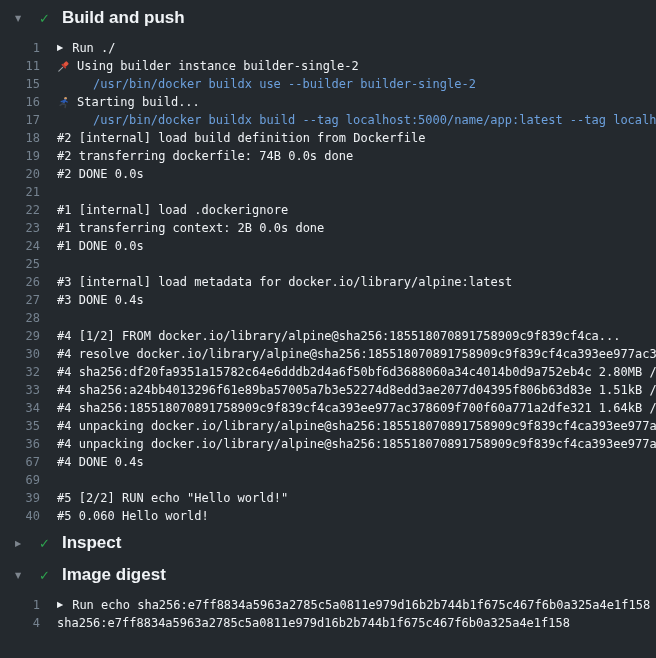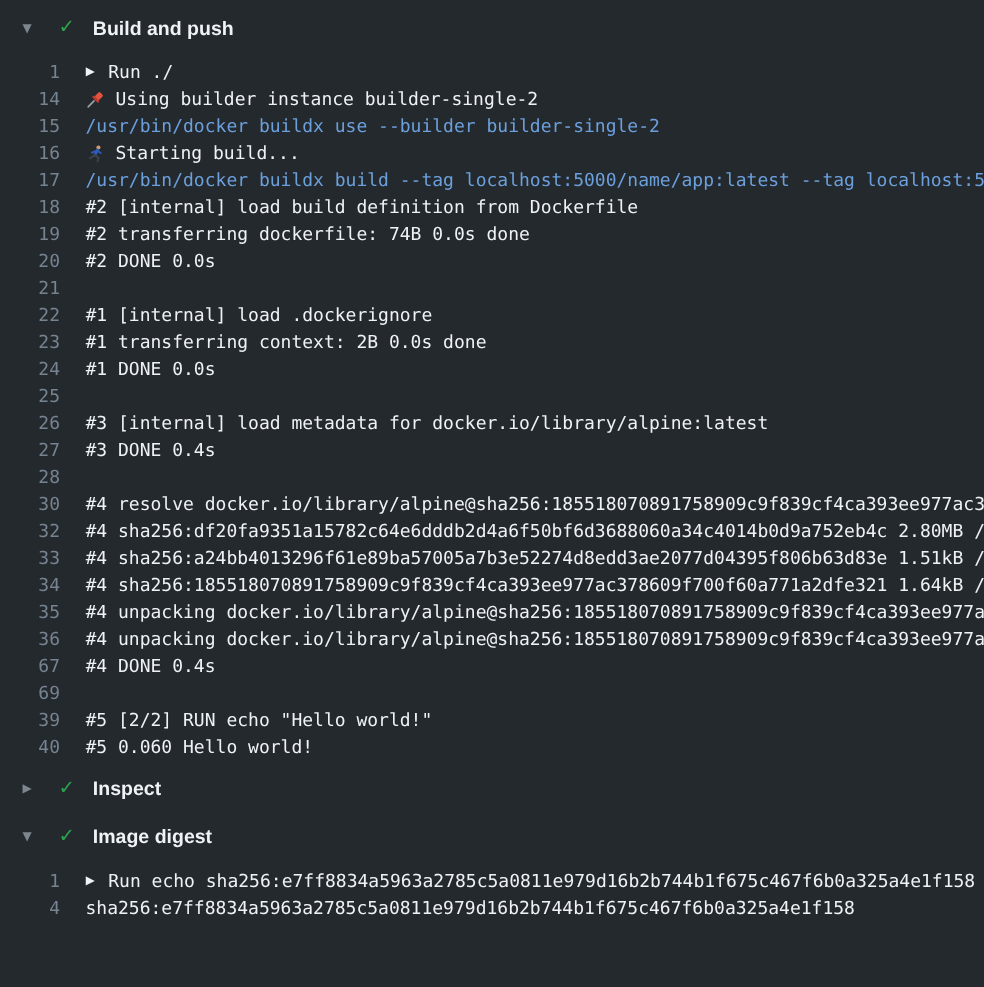--- a/index.html
+++ b/index.html
@@ -37,21 +37,21 @@
     margin-left: 12px;
     color: #2ea44f;
     font-size: 13px;
     font-weight: bold;
     font-family: "DejaVu Sans", sans-serif;
     flex: none;
   }
   .sec-title {
     margin-left: 12px;
     font-family: "Liberation Sans", "DejaVu Sans", sans-serif;
-    font-size: 13px;
+    font-size: 17px;
     font-weight: 600;
     color: #f0f3f6;
     white-space: nowrap;
   }
   .log-lines { padding: 5px 0 2px 0; }
   .row {
     height: 18px;
     line-height: 18px;
     display: flex;
     white-space: pre;
@@ -65,21 +65,21 @@
   }
   .lt {
     flex: 1 1 auto;
     margin-left: 17px;
     overflow: hidden;
     white-space: pre;
     display: flex;
     align-items: center;
   }
   .lt .txt { white-space: pre; text-align: right; }
-  .row.command .txt { color: #6ca0dd; }
+  .row.command .txt { color: #6ca0dd; margin-left: 36px; }
   .run-toggle {
     color: #f0f3f6;
     font-size: 8px;
     font-family: "DejaVu Sans", sans-serif;
     margin-right: 9px;
     flex: none;
     cursor: pointer;
   }
   .emoji {
     flex: none;
@@ -97,21 +97,21 @@
 <div class="console">
 
   <section class="sec">
     <div class="sec-header first">
       <span class="chev">▼</span>
       <span class="check">✓</span>
       <span class="sec-title">Build and push</span>
     </div>
     <div class="log-lines">
         <div class="row"><span class="ln">1</span><span class="lt"><span class="run-toggle">▶</span><span class="txt">Run ./</span></span></div>
-        <div class="row"><span class="ln">14</span><span class="lt"><span class="emoji"><svg width="13" height="13" viewBox="0 0 16 16">
+        <div class="row"><span class="ln">11</span><span class="lt"><span class="emoji"><svg width="13" height="13" viewBox="0 0 16 16">
                 <path d="M2.2 13.8 L7 9" stroke="#9aa0a6" stroke-width="1.4" stroke-linecap="round"></path>
                 <g transform="rotate(45 10 6)">
                   <rect x="7.6" y="1.6" width="4.8" height="6" rx="1.4" fill="#e0533d"></rect>
                   <rect x="6.4" y="7.2" width="7.2" height="2" rx="1" fill="#c23b2e"></rect>
                 </g>
               </svg></span><span class="txt">Using builder instance builder-single-2</span></span></div>
         <div class="row command"><span class="ln">15</span><span class="lt"><span class="txt">/usr/bin/docker buildx use --builder builder-single-2</span></span></div>
         <div class="row"><span class="ln">16</span><span class="lt"><span class="emoji"><svg width="13" height="13" viewBox="0 0 16 16">
                 <circle cx="10.6" cy="2.9" r="1.7" fill="#d29b68"></circle>
                 <path d="M9.8 5 L7.6 9.2" stroke="#2b5db8" stroke-width="2.4" stroke-linecap="round"></path>
@@ -123,20 +123,21 @@
         <div class="row"><span class="ln">19</span><span class="lt"><span class="txt">#2 transferring dockerfile: 74B 0.0s done</span></span></div>
         <div class="row"><span class="ln">20</span><span class="lt"><span class="txt">#2 DONE 0.0s</span></span></div>
         <div class="row"><span class="ln">21</span><span class="lt"><span class="txt"></span></span></div>
         <div class="row"><span class="ln">22</span><span class="lt"><span class="txt">#1 [internal] load .dockerignore</span></span></div>
         <div class="row"><span class="ln">23</span><span class="lt"><span class="txt">#1 transferring context: 2B 0.0s done</span></span></div>
         <div class="row"><span class="ln">24</span><span class="lt"><span class="txt">#1 DONE 0.0s</span></span></div>
         <div class="row"><span class="ln">25</span><span class="lt"><span class="txt"></span></span></div>
         <div class="row"><span class="ln">26</span><span class="lt"><span class="txt">#3 [internal] load metadata for docker.io/library/alpine:latest</span></span></div>
         <div class="row"><span class="ln">27</span><span class="lt"><span class="txt">#3 DONE 0.4s</span></span></div>
         <div class="row"><span class="ln">28</span><span class="lt"><span class="txt"></span></span></div>
+        <div class="row"><span class="ln">29</span><span class="lt"><span class="txt">#4 [1/2] FROM docker.io/library/alpine@sha256:185518070891758909c9f839cf4ca...</span></span></div>
         <div class="row"><span class="ln">30</span><span class="lt"><span class="txt">#4 resolve docker.io/library/alpine@sha256:185518070891758909c9f839cf4ca393ee977ac3</span></span></div>
         <div class="row"><span class="ln">32</span><span class="lt"><span class="txt">#4 sha256:df20fa9351a15782c64e6dddb2d4a6f50bf6d3688060a34c4014b0d9a752eb4c 2.80MB /</span></span></div>
         <div class="row"><span class="ln">33</span><span class="lt"><span class="txt">#4 sha256:a24bb4013296f61e89ba57005a7b3e52274d8edd3ae2077d04395f806b63d83e 1.51kB /</span></span></div>
         <div class="row"><span class="ln">34</span><span class="lt"><span class="txt">#4 sha256:185518070891758909c9f839cf4ca393ee977ac378609f700f60a771a2dfe321 1.64kB /</span></span></div>
         <div class="row"><span class="ln">35</span><span class="lt"><span class="txt">#4 unpacking docker.io/library/alpine@sha256:185518070891758909c9f839cf4ca393ee977a</span></span></div>
         <div class="row"><span class="ln">36</span><span class="lt"><span class="txt">#4 unpacking docker.io/library/alpine@sha256:185518070891758909c9f839cf4ca393ee977a</span></span></div>
         <div class="row"><span class="ln">67</span><span class="lt"><span class="txt">#4 DONE 0.4s</span></span></div>
         <div class="row"><span class="ln">69</span><span class="lt"><span class="txt"></span></span></div>
         <div class="row"><span class="ln">39</span><span class="lt"><span class="txt">#5 [2/2] RUN echo "Hello world!"</span></span></div>
         <div class="row"><span class="ln">40</span><span class="lt"><span class="txt">#5 0.060 Hello world!</span></span></div>

